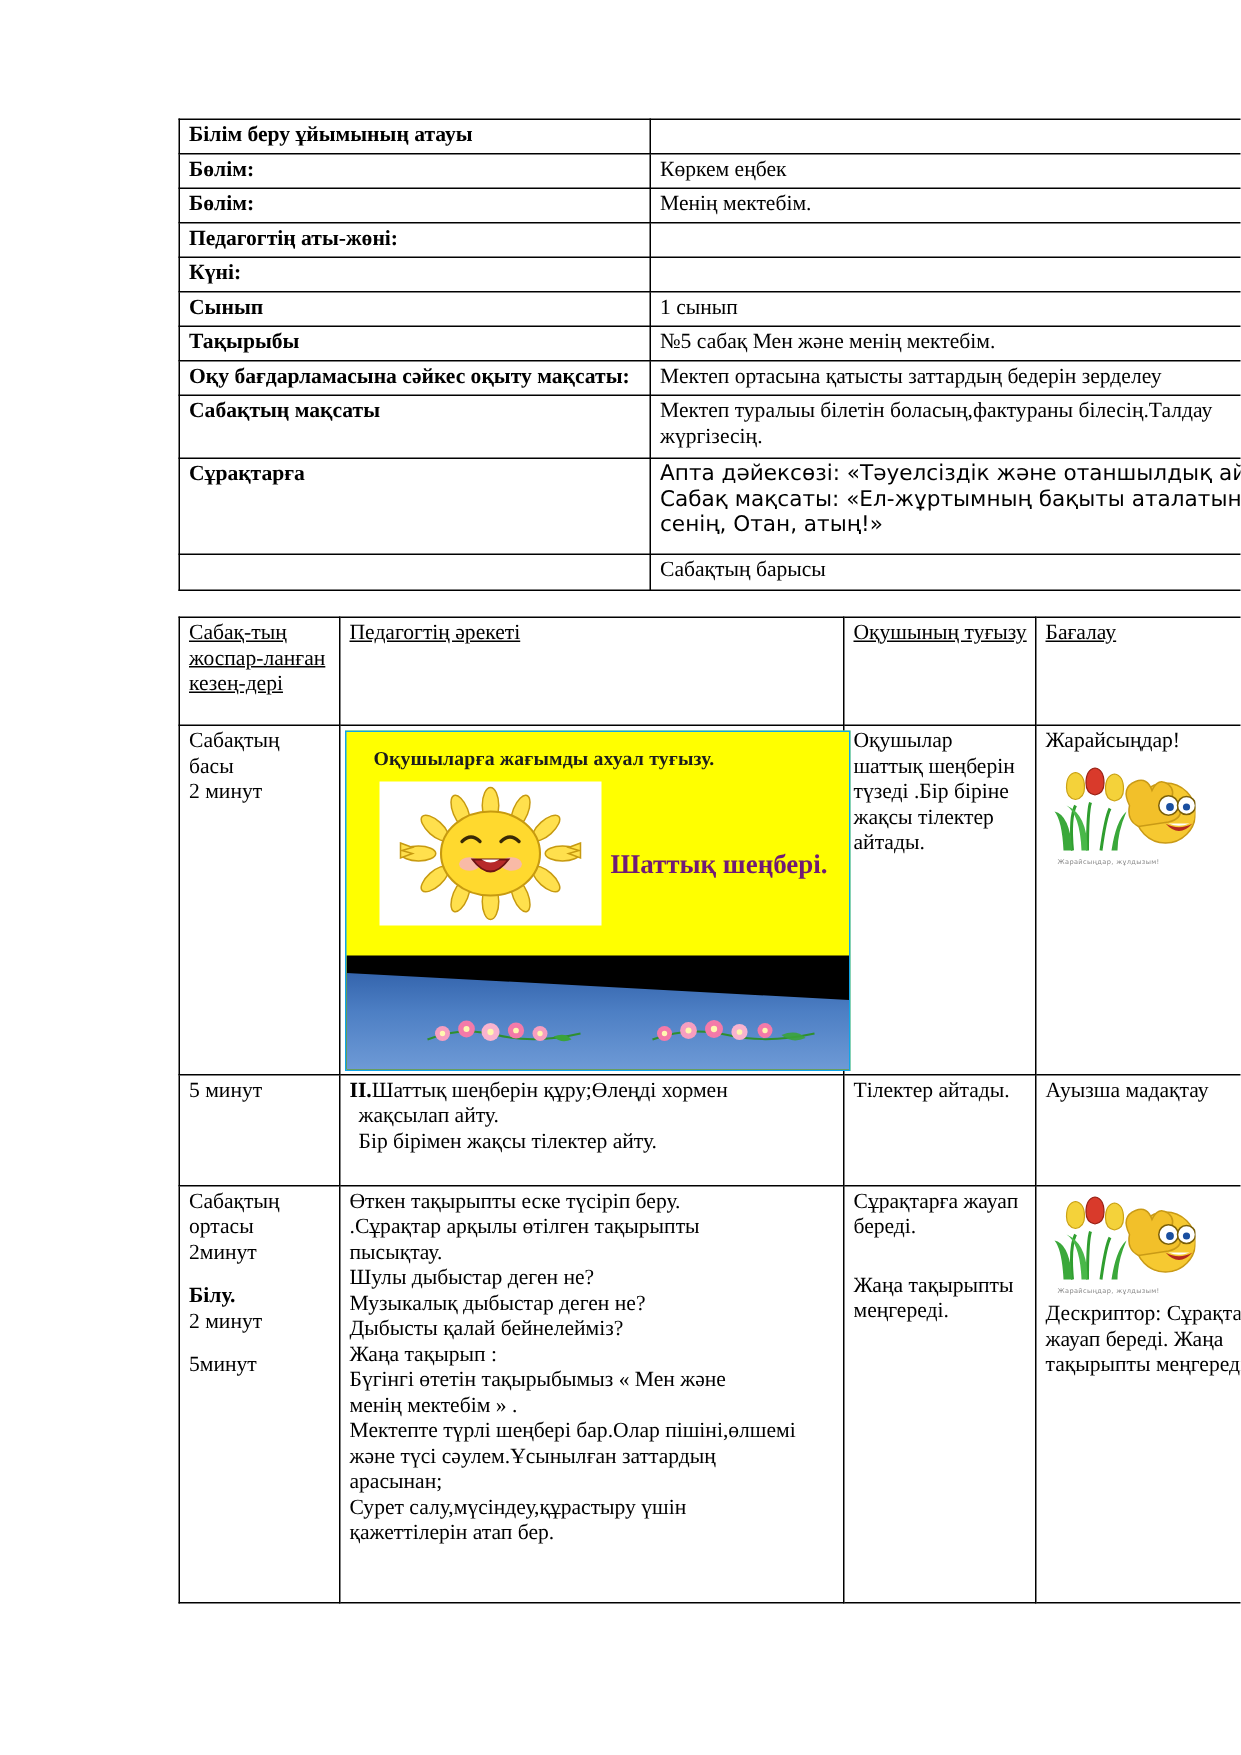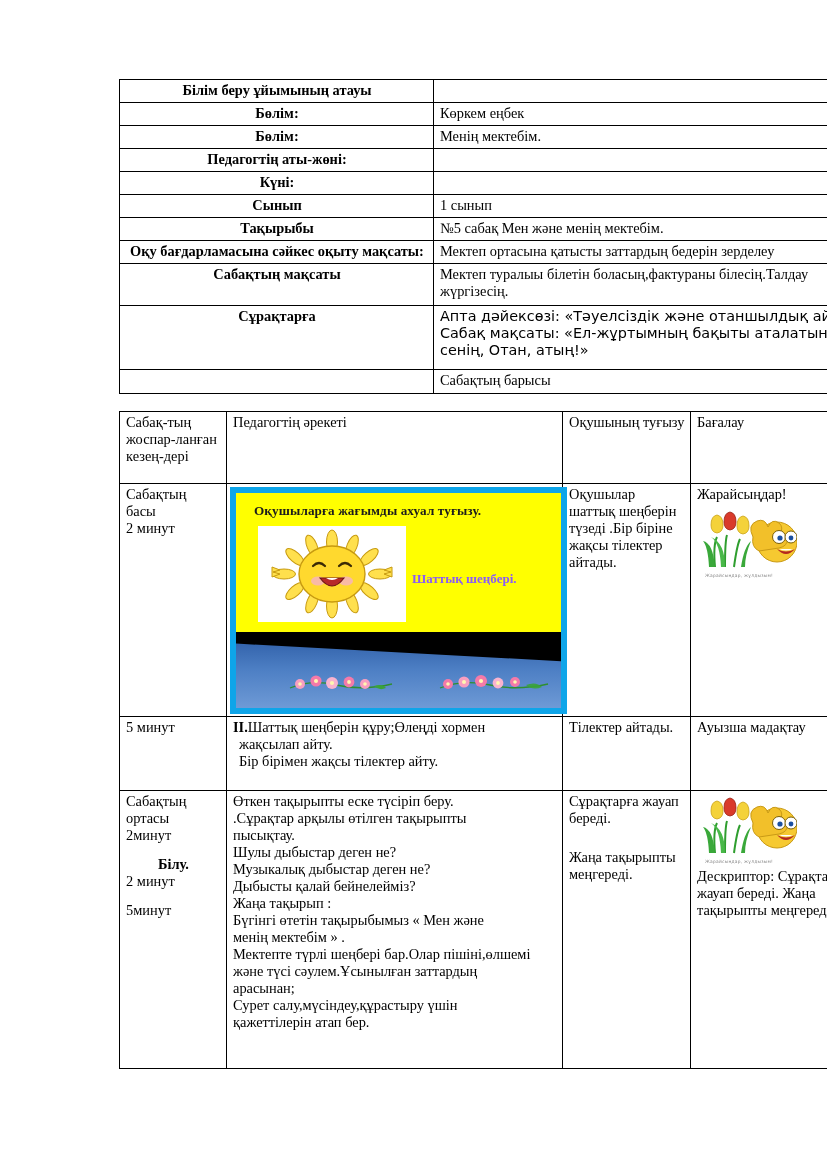--- a/index.html
+++ b/index.html
@@ -20,58 +20,58 @@
     table-layout:fixed;
   }
   .doc-table td{
     border:1px solid #000;
     vertical-align:top;
     padding:2px 5px 3px 6px;
     font-size:14.4px;
     line-height:1.18;
     color:#000;
   }
-  .b{ font-weight:bold;text-align:center; }
+  .b{ font-weight:bold; }
 
   
   col.c-label{ width:314px; }
   col.c-value{ width:446px; }
 
   
   col.k1{ width:107px; }
   col.k2{ width:336px; }
   col.k3{ width:128px; }
   col.k4{ width:189px; }
 
   .sans{ font-family:"DejaVu Sans", sans-serif; font-size:12.5px; line-height:1.32; }
 
   .val-clip{ white-space:nowrap; overflow:visible; }
 
-  .hdr-cell{ height:66px; }
+  .hdr-cell{ height:66px;text-decoration:underline; }
 
   
   .slide{
     position:relative;
     width:337px; height:227px;
     background:#ffff00;
-    border:6px solid #0ea5e9;
+    border:1px solid #0ea5e9;
     box-sizing:border-box;
     overflow:hidden;
     margin:1px 0 0 0;
   }
   .slide-t1{
     position:absolute; left:18px; top:10px;
     font-family:"Liberation Serif", serif;
     font-weight:bold; font-size:13.2px; color:#1c1c1c;
     letter-spacing:.1px;
   }
   .slide-t2{
     position:absolute; left:176px; top:78px;
     font-family:"Liberation Serif", serif;
-    font-weight:bold; font-size:13px; color:#8b5cf6;
+    font-weight:bold; font-size:18px; color:#701a75;
   }
   .slide-t3{
     position:absolute; left:20px; top:148px;
     font-family:"Liberation Serif", serif;
     font-weight:bold; font-size:13.4px; color:#1c1c1c;
   }
   .sun-box{
     position:absolute; left:22px; top:33px;
     width:148px; height:96px; background:#ffffff;
   }

